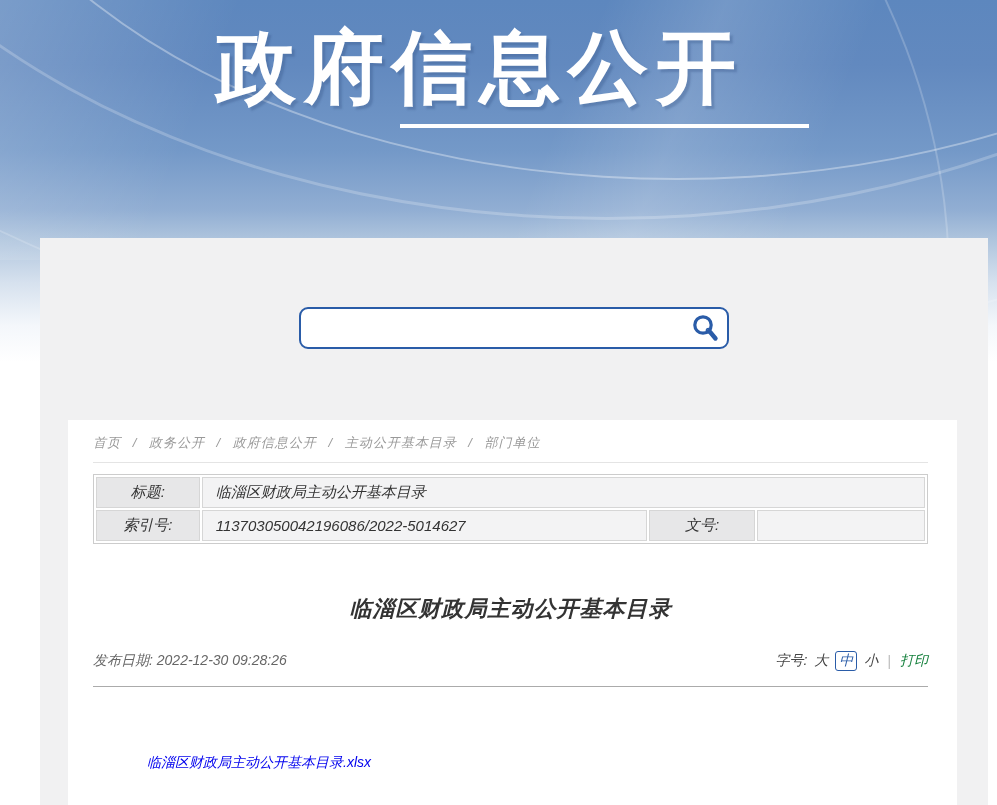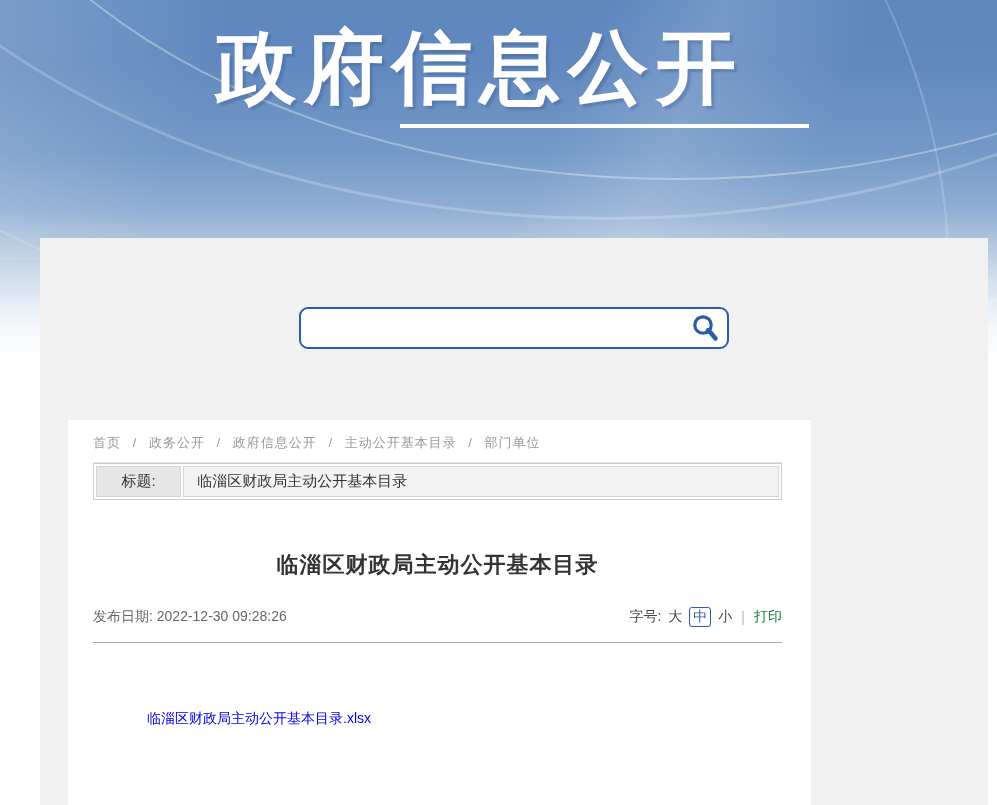--- a/index.html
+++ b/index.html
@@ -49,32 +49,33 @@
     width:430px; height:42px; border:2px solid #2a5ca8; border-radius:9px;
     background:#fff; outline:none; font-size:16px; padding:0 48px 0 14px; color:#333;
   }
   .search-btn {
     position:absolute; right:8px; top:6px; width:32px; height:32px;
     border:none; background:transparent; cursor:pointer; padding:0;
   }
 
   
   .card {
-    margin:71px 0 0 28px; width:743px; height:385px; background:#ffffff;
+    margin:71px 0 0 28px; width:889px; height:385px; background:#ffffff;
     padding:14px 29px 0 25px;
+    font-style:italic;
   }
 
   .breadcrumb { font-size:13px; color:#999; letter-spacing:1px; }
   .breadcrumb a { color:#999; text-decoration:none; cursor:pointer; }
   .breadcrumb .sep { color:#999; margin:0 7px; }
   .bc-divider { border-bottom:1px solid #e4e4e4; margin-top:10px; }
 
   
   table.meta {
-    width:100%; border-collapse:separate; border-spacing:2px;
+    width:100%; margin-top:11px; border-collapse:separate; border-spacing:2px;
     background:#fff; border:1px solid #cccccc; table-layout:fixed;
   }
   table.meta td {
     height:31px; border:1px solid #d6d6d6; font-size:15px; color:#333;
     overflow:hidden; white-space:nowrap;
   }
   td.lbl { background:#e7e7e8; text-align:center; }
   td.val { background:#f3f3f4; text-align:left; padding-left:13px; }
 
   
@@ -146,20 +147,26 @@
         <col style="width:12.6%">
           <col style="width:54.1%">
           <col style="width:12.9%">
           <col style="width:20.4%">
       </colgroup>
       <tbody>
         <tr>
           <td class="lbl">标题:</td>
           <td class="val" colspan="3">临淄区财政局主动公开基本目录</td>
         </tr>
+        <tr>
+          <td class="lbl">索引号:</td>
+          <td class="val">113703050042196086/2022-5014627</td>
+          <td class="lbl">文号:</td>
+          <td class="val"></td>
+        </tr>
       </tbody>
     </table>
 
     <div class="article-title">临淄区财政局主动公开基本目录</div>
 
     <div class="article-meta">
       <div>
         <span>发布日期:</span>
         <span>2022-12-30 09:28:26</span>
       </div>

